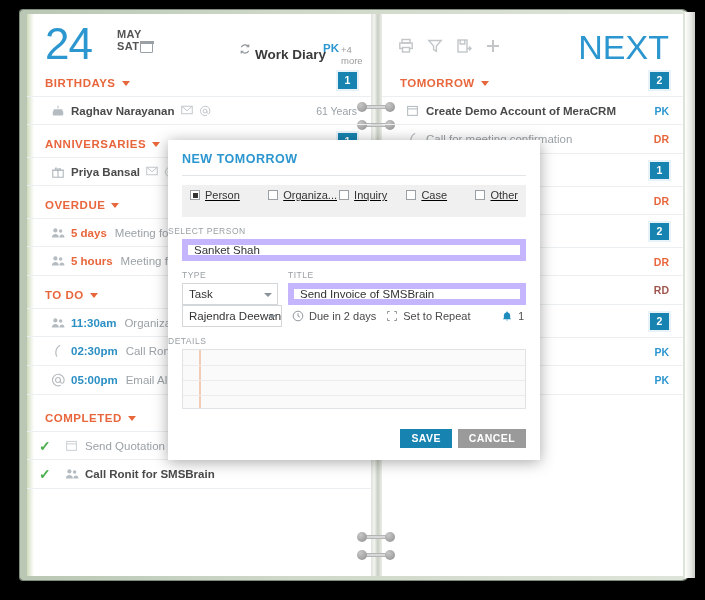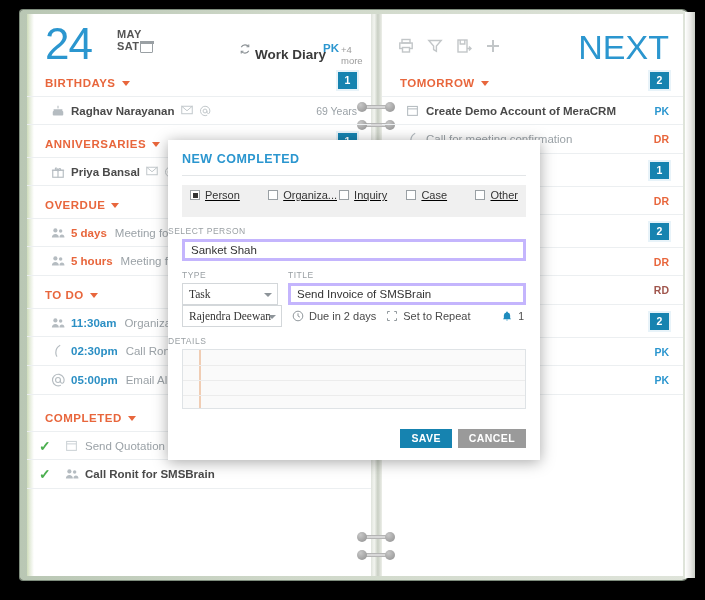--- a/index.html
+++ b/index.html
@@ -170,29 +170,29 @@
     margin-right:5px; position:relative; flex:0 0 auto;
   }
   .cbx.on::after {
     content:""; position:absolute; inset:1.5px; background:#333;
   }
   .m-label {
     font-size:8.5px; color:#9aa0a4; letter-spacing:.5px; text-transform:uppercase;
     margin:9px 14px 3px 0;
   }
   .m-input {
-    margin:0 14px; height:22px; border:3px solid #c4b5fd; background:#fff;
+    margin:0 14px; height:22px; border:6px solid #c4b5fd; background:#fff;
     font-size:11.5px; color:#333; padding:0 6px; line-height:20px;
     font-family:"Liberation Sans", sans-serif;
   }
   .m-row { display:flex; margin:0 14px; gap:10px; align-items:flex-end; }
   .m-sel {
     height:22px; border:1px solid #d3d7da; background:#fff;
     font-size:11.5px; color:#333; padding:0 34px 0 6px; line-height:20px;
-    position:relative; white-space:nowrap;font-family:Liberation Serif, serif;
+    position:relative; white-space:nowrap;
   }
   .m-sel .car {
     position:absolute; right:5px; top:9px; width:0;height:0;
     border-left:4px solid transparent;border-right:4px solid transparent;
     border-top:4px solid #8d9499;
   }
   .m-opt { display:flex; align-items:center; font-size:11px; color:#4a4a4a; height:22px; }
   .m-opt .oi { width:12px;height:12px;margin-right:5px;color:#8d9499; }
   .bell { color:#1e8bbd; width:12px; height:13px; }
   .m-details {
@@ -288,21 +288,21 @@
                   <rect x="1" y="1" width="14" height="10"></rect>
                   <path d="M1 1l7 6 7-6"></path>
                 </svg>
             </span>
             <span class="mini-ico">
               <svg viewBox="0 0 16 16" width="12" height="12" fill="none" stroke="#c0c6ca" stroke-width="1.3">
                   <circle cx="8" cy="8" r="2.6"></circle>
                   <path d="M10.6 8v1.6a1.9 1.9 0 0 0 3.2 1.3A6.3 6.3 0 1 0 11 13.6"></path>
                 </svg>
             </span>
-            <span class="right-meta">69 Years</span>
+            <span class="right-meta">61 Years</span>
           </div>
 
           <div class="sec-head" style="margin-top:6px">
             <span class="sec-title">ANNIVERSARIES</span>
             <span class="sec-caret"></span>
             <span class="badge">1</span>
           </div>
           <div class="row hl-top">
             <span class="ico">
               <svg viewBox="0 0 16 16" width="14" height="14" fill="none" stroke="#b5bcc1" stroke-width="1.3">
@@ -508,21 +508,21 @@
           <div class="row">
             <span class="rt"></span>
             <span class="right-meta pk">PK</span>
           </div>
         </div>
       </div>
     </div>
   </div>
 
   <div class="modal">
-    <div class="m-title">NEW COMPLETED</div>
+    <div class="m-title">NEW TOMORROW</div>
     <div class="m-rule"></div>
 
     <div class="m-types">
       <div class="cb" style="width:86px">
         <span class="cbx on"></span>
         <span>Person</span>
       </div>
       <div class="cb" style="width:78px">
         <span class="cbx"></span>
         <span>Organiza...</span>

